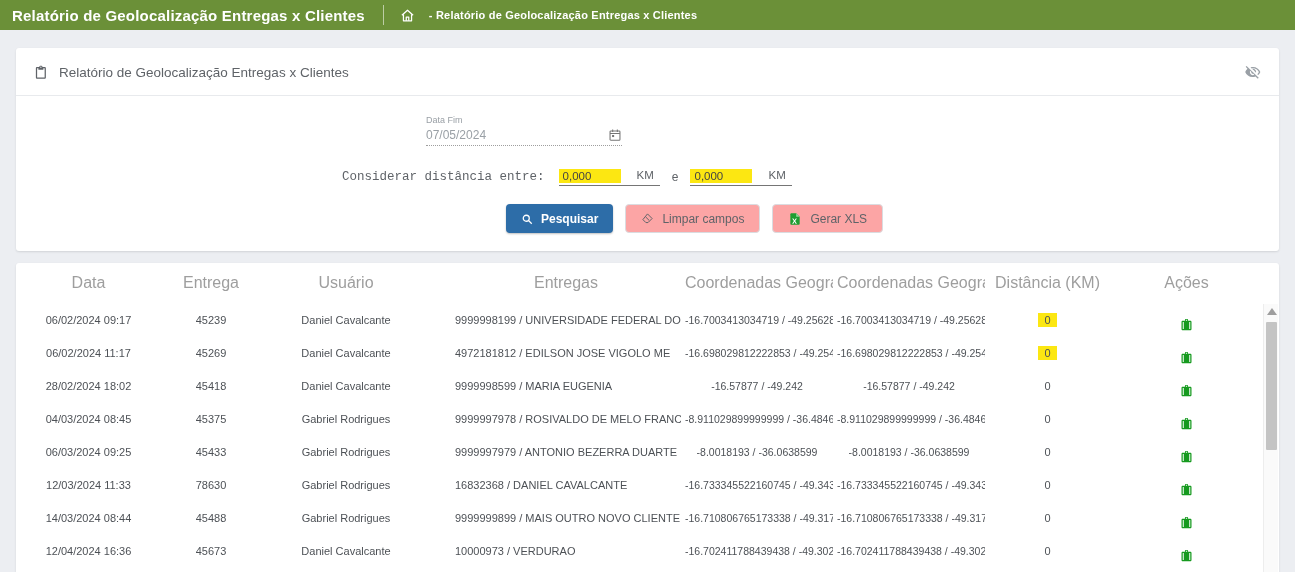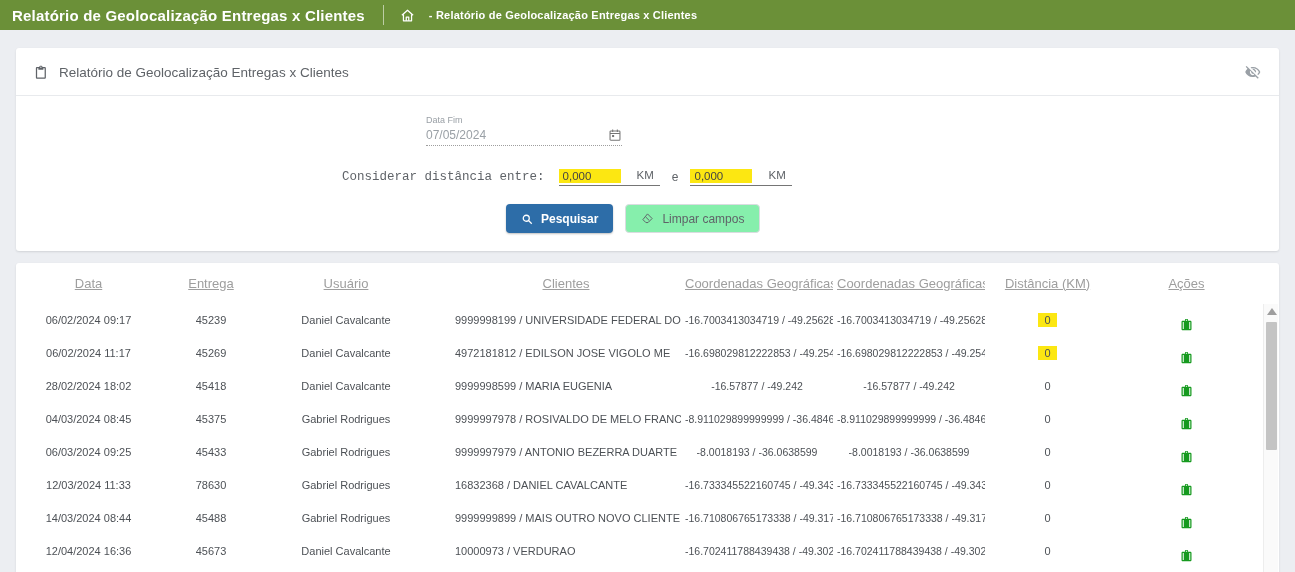--- a/index.html
+++ b/index.html
@@ -55,27 +55,27 @@
   .dist-input { background:var(--highlight-yellow,#fce712); font-size:11.5px; color:#444;
                 width:62px; padding:1px 4px; border:none; }
   .km-label { font-size:11.5px; color:#5f6368; margin:0 6px 0 16px; }
   .connector { font-size:12px; color:#5f6368; margin:0 12px; }
 
   .form-row3 { display:flex; align-items:center; padding-left:490px; margin-top:16px; margin-bottom:6px; gap:12px; }
   .btn { display:inline-flex; align-items:center; gap:8px; border-radius:4px; cursor:pointer;
          font-family:inherit; font-size:12px; height:29px; padding:0 15px; }
   .btn-primary { background:var(--primary-blue,#2d6da8); color:#fff; border:none; font-weight:bold;
                  box-shadow:0 1px 2px rgba(0,0,0,.25); }
-  .btn-ghost { background:#86efac; color:#5f6368; border:1px solid #dadce0; }
+  .btn-ghost { background:#fca5a5; color:#5f6368; border:1px solid #dadce0; }
 
   
   .table-card { margin-top:12px; height:332px; position:relative; overflow:hidden; }
   table { border-collapse:collapse; table-layout:fixed; width:1247px; }
-  th { font-weight:normal; font-size:13px; color:#9e9e9e; height:40px; text-align:center;
-       white-space:nowrap; overflow:hidden; padding:0 4px;text-decoration:underline; }
+  th { font-weight:normal; font-size:16px; color:#9e9e9e; height:40px; text-align:center;
+       white-space:nowrap; overflow:hidden; padding:0 4px; }
   td { font-size:11px; color:#4d5156; height:33px; text-align:center;
        white-space:nowrap; overflow:hidden; padding:0 4px; }
   .c-cliente, th.h-cliente { text-align:left; padding-left:24px; }
   th.h-cliente { text-align:center; }
   .c-coord { font-size:10.5px; }
   .dist-val { display:inline-block; min-width:10px; padding:1px 6px; }
   .dist-val.hl { background:var(--highlight-yellow,#fce712); }
   .action-btn { background:none; border:none; cursor:pointer; padding:0; margin-top:12px; display:inline-flex; }
 
   
@@ -164,20 +164,30 @@
         <span>Pesquisar</span>
       </button>
       <button class="btn btn-ghost">
         <span class="icon">
           <svg width="13" height="13" viewBox="0 0 24 24" fill="none" stroke="#5f6368" stroke-width="1.8" stroke-linejoin="round">
             <path d="M12 3.5 20.5 12 13 19.5H9L3.5 14z"></path>
               <path d="M8.5 9 15 15.5"></path>
           </svg>
         </span>
         <span>Limpar campos</span>
+      </button>
+      <button class="btn btn-ghost">
+        <span class="icon">
+          <svg width="14" height="14" viewBox="0 0 24 24">
+            <path fill="#1e9e31" d="M14 2H6c-1.1 0-2 .9-2 2v16c0 1.1.9 2 2 2h12c1.1 0 2-.9 2-2V8z"></path>
+            <path fill="#8fd79a" d="M14 2v6h6z"></path>
+            <path fill="#ffffff" d="m9.2 11 2 3.1 2-3.1h2.1l-3 4.5 3 4.5h-2.1l-2-3.1-2 3.1H7.1l3-4.5-3-4.5z"></path>
+          </svg>
+        </span>
+        <span>Gerar XLS</span>
       </button>
     </div>
   </div>
 </section>
 
 <section class="card table-card">
   <table>
     <colgroup>
       <col style="width:145px">
         <col style="width:100px">
@@ -186,21 +196,21 @@
       <col style="width:152px">
         <col style="width:152px">
         <col style="width:125px">
         <col style="width:153px">
     </colgroup>
     <thead>
       <tr>
         <th>Data</th>
         <th>Entrega</th>
         <th>Usuário</th>
-        <th class="h-cliente">Clientes</th>
+        <th class="h-cliente">Entregas</th>
         <th>Coordenadas Geográficas da Entreg</th>
         <th>Coordenadas Geográficas do Cliente</th>
         <th>Distância (KM)</th>
         <th>Ações</th>
       </tr>
     </thead>
     <tbody>
         <tr>
     <td>06/02/2024 09:17</td>
     <td>45239</td>

